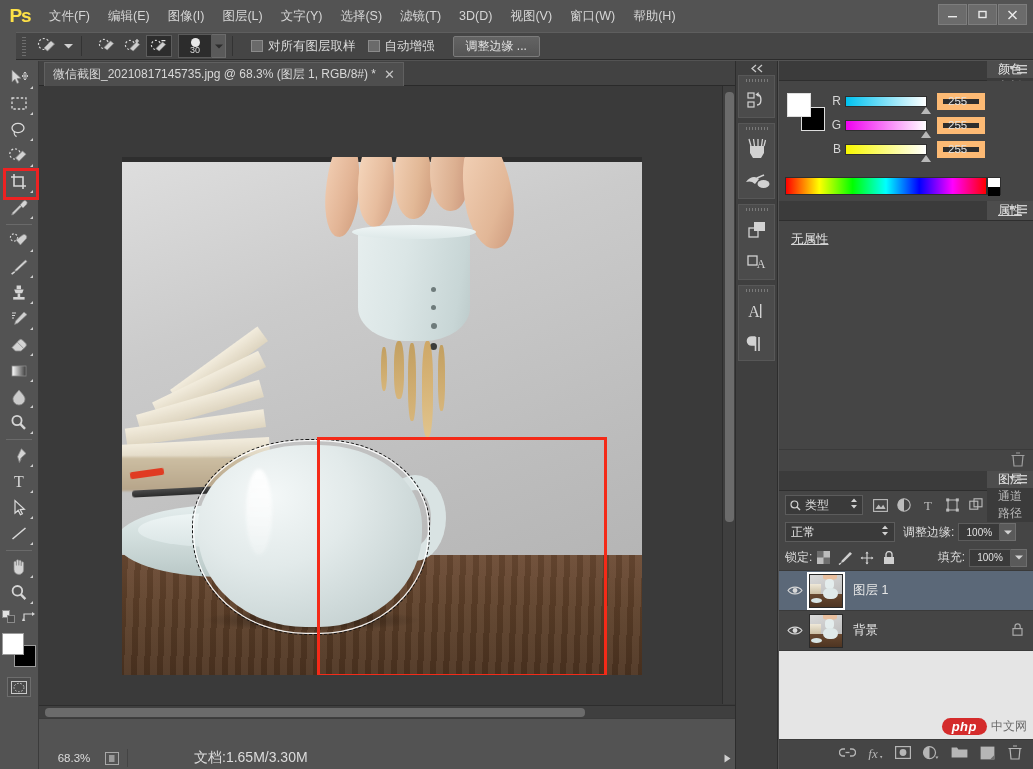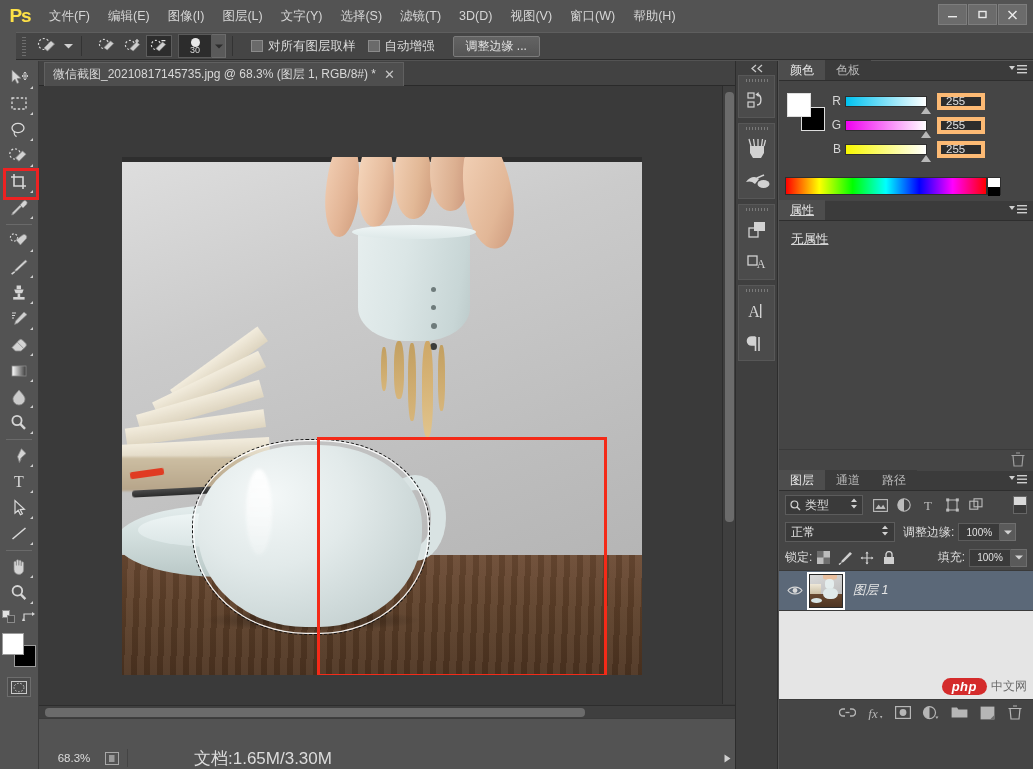--- a/index.html
+++ b/index.html
@@ -273,21 +273,21 @@
   }
   .zoom-box {
     width: 54px; height: 18px; margin-left: 8px;
     display: flex; align-items: center; justify-content: center;
     font-size: 11.5px; color: #dcdcdc;
   }
   .status-ico { width: 22px; height: 18px; display: flex; align-items: center; justify-content: center; }
   .status-doc {
     flex: 1; height: 18px; margin-left: 4px; padding-left: 66px;
     display: flex; align-items: center;
-    font-size: 17px; color: #dcdcdc; white-space: nowrap;
+    font-size: 14px; color: #dcdcdc; white-space: nowrap;
     border-left: 1px solid #444;
   }
   .status-arrow { width: 16px; display: flex; align-items: center; justify-content: center; }
 
   
   .icondock {
     position: absolute; left: 735px; top: 61px; width: 43px; height: 708px;
     background: #3f3f3f; border-left: 1px solid #2d2d2d; border-right: 1px solid #2d2d2d;
   }
   .dock-collapse { height: 14px; display: flex; align-items: center; justify-content: center; }
@@ -302,21 +302,21 @@
   }
   .dock-btn { width: 100%; height: 33px; display: flex; align-items: center; justify-content: center; }
 
   
   .rightpanel {
     position: absolute; left: 779px; top: 61px; width: 254px; height: 708px;
     background: #454545;
   }
   .panel-tabs {
     height: 20px; background: #3b3b3b; display: flex; align-items: flex-end;
-    border-bottom: 1px solid #2e2e2e; position: relative;
+    border-bottom: 1px solid #2e2e2e; position: relative; flex-direction: column;
   }
   .ptab {
     height: 20px; padding: 0 11px; display: flex; align-items: center;
     font-size: 12px; color: #b8b8b8; background: #3b3b3b;
   }
   .ptab.active { background: #4d4d4d; color: #e8e8e8; }
   .panel-menu {
     position: absolute; right: 6px; top: 3px; display: flex; align-items: center;
   }
   .panel-body { background: #454545; }
@@ -335,21 +335,21 @@
   .slider-track.r { background: linear-gradient(to right, #00c2f0, #ffffff); }
   .slider-track.g { background: linear-gradient(to right, #f000f0, #ffffff); }
   .slider-track.b { background: linear-gradient(to right, #f8f800, #ffffff); }
   .slider-knob {
     position: absolute; right: -5px; top: 10px; width: 0; height: 0;
     border-left: 5px solid transparent; border-right: 5px solid transparent;
     border-bottom: 7px solid #b8b8b8;
   }
   .val-box {
     width: 48px; height: 17px; margin-left: 10px;
-    background: #2d2d2d; border: 4px solid #fdba74;
+    background: #2d2d2d; border: 6px solid #fdba74;
     display: flex; align-items: center; padding-left: 5px;
     font-size: 11.5px; color: #e0e0e0;
   }
   .spectrum {
     position: absolute; left: 6px; bottom: 6px; width: 202px; height: 18px;
     background: linear-gradient(to right,#ff0000,#ffff00,#00ff00,#00ffff,#0000ff,#ff00ff,#ff0000);
     border: 1px solid #2e2e2e;
   }
   .spectrum-end { position: absolute; left: 208px; bottom: 6px; width: 14px; height: 18px; border: 1px solid #2e2e2e; }
   .spectrum-end .w { height: 9px; background: #fff; }
@@ -420,21 +420,21 @@
     background: #e4eded; border-radius: 4px 4px 40% 40%; }
   .lt-hand { position: absolute; left: 40%; top: 0; width: 44%; height: 18%;
     background: #e9c0a0; border-radius: 0 0 40% 40%; }
   .lt-sauc { position: absolute; left: 2%; bottom: 12%; width: 36%; height: 16%;
     background: #d8e4e4; border-radius: 50%; }
   .lt-book { position: absolute; left: 0; top: 30%; width: 34%; height: 32%;
     background: linear-gradient(#efe8d8,#cbbfa4); }
   .layer-name { margin-left: 10px; font-size: 12.5px; color: #e6e6e6; }
   .layer-lock { margin-left: auto; margin-right: 10px; }
 
-  .layers-list { background: #15803d; font-style: italic; }
+  .layers-list { background: #15803d; }
   .layers-fill { background: #e5e5e5; height: 88px; position: relative; }
   .watermark {
     position: absolute; right: 6px; bottom: 4px; display: flex; align-items: center;
   }
   .wm-php {
     background: #d42b2b; color: #fff; font-size: 13px; font-weight: bold; font-style: italic;
     padding: 1px 10px; border-radius: 10px; letter-spacing: 0.5px;
     font-family: "Liberation Sans", sans-serif;
   }
   .wm-cn { color: #6b6b6b; font-size: 12px; margin-left: 4px; }
@@ -1085,20 +1085,44 @@
             <span class="lt-wall"></span>
               <span class="lt-tab"></span>
               <span class="lt-book"></span>
             <span class="lt-hand"></span>
               <span class="lt-strain"></span>
               <span class="lt-sauc"></span>
               <span class="lt-cup"></span>
           </span>
           <span class="layer-name">图层 1</span>
         </div>
+        <div class="layer-row">
+          <span class="eye">
+            <svg width="16" height="11" viewBox="0 0 16 11">
+              <path d="M1 5.5 C4 1 12 1 15 5.5 C12 10 4 10 1 5.5 Z" fill="none" stroke="#d8d8d8" stroke-width="1.1"></path>
+              <circle cx="8" cy="5.5" r="2.4" fill="#d8d8d8"></circle>
+            </svg>
+          </span>
+          <span class="layer-thumb">
+            <span class="lt-wall"></span>
+              <span class="lt-tab"></span>
+              <span class="lt-book"></span>
+            <span class="lt-hand"></span>
+              <span class="lt-strain"></span>
+              <span class="lt-sauc"></span>
+              <span class="lt-cup"></span>
+          </span>
+          <span class="layer-name">背景</span>
+          <span class="layer-lock">
+            <svg width="11" height="13" viewBox="0 0 11 13">
+              <rect x="1" y="5.6" width="9" height="6.6" fill="none" stroke="#a9a9a9" stroke-width="1.2"></rect>
+              <path d="M3 5.6 L3 3.4 a2.6 2.6 0 0 1 5.2 0 L8.2 5.6" fill="none" stroke="#a9a9a9" stroke-width="1.2"></path>
+            </svg>
+          </span>
+        </div>
       </div>
 
       <div class="layers-fill">
         <div class="watermark">
           <span class="wm-php">php</span>
           <span class="wm-cn">中文网</span>
         </div>
       </div>
 
       <div class="layers-footer">

